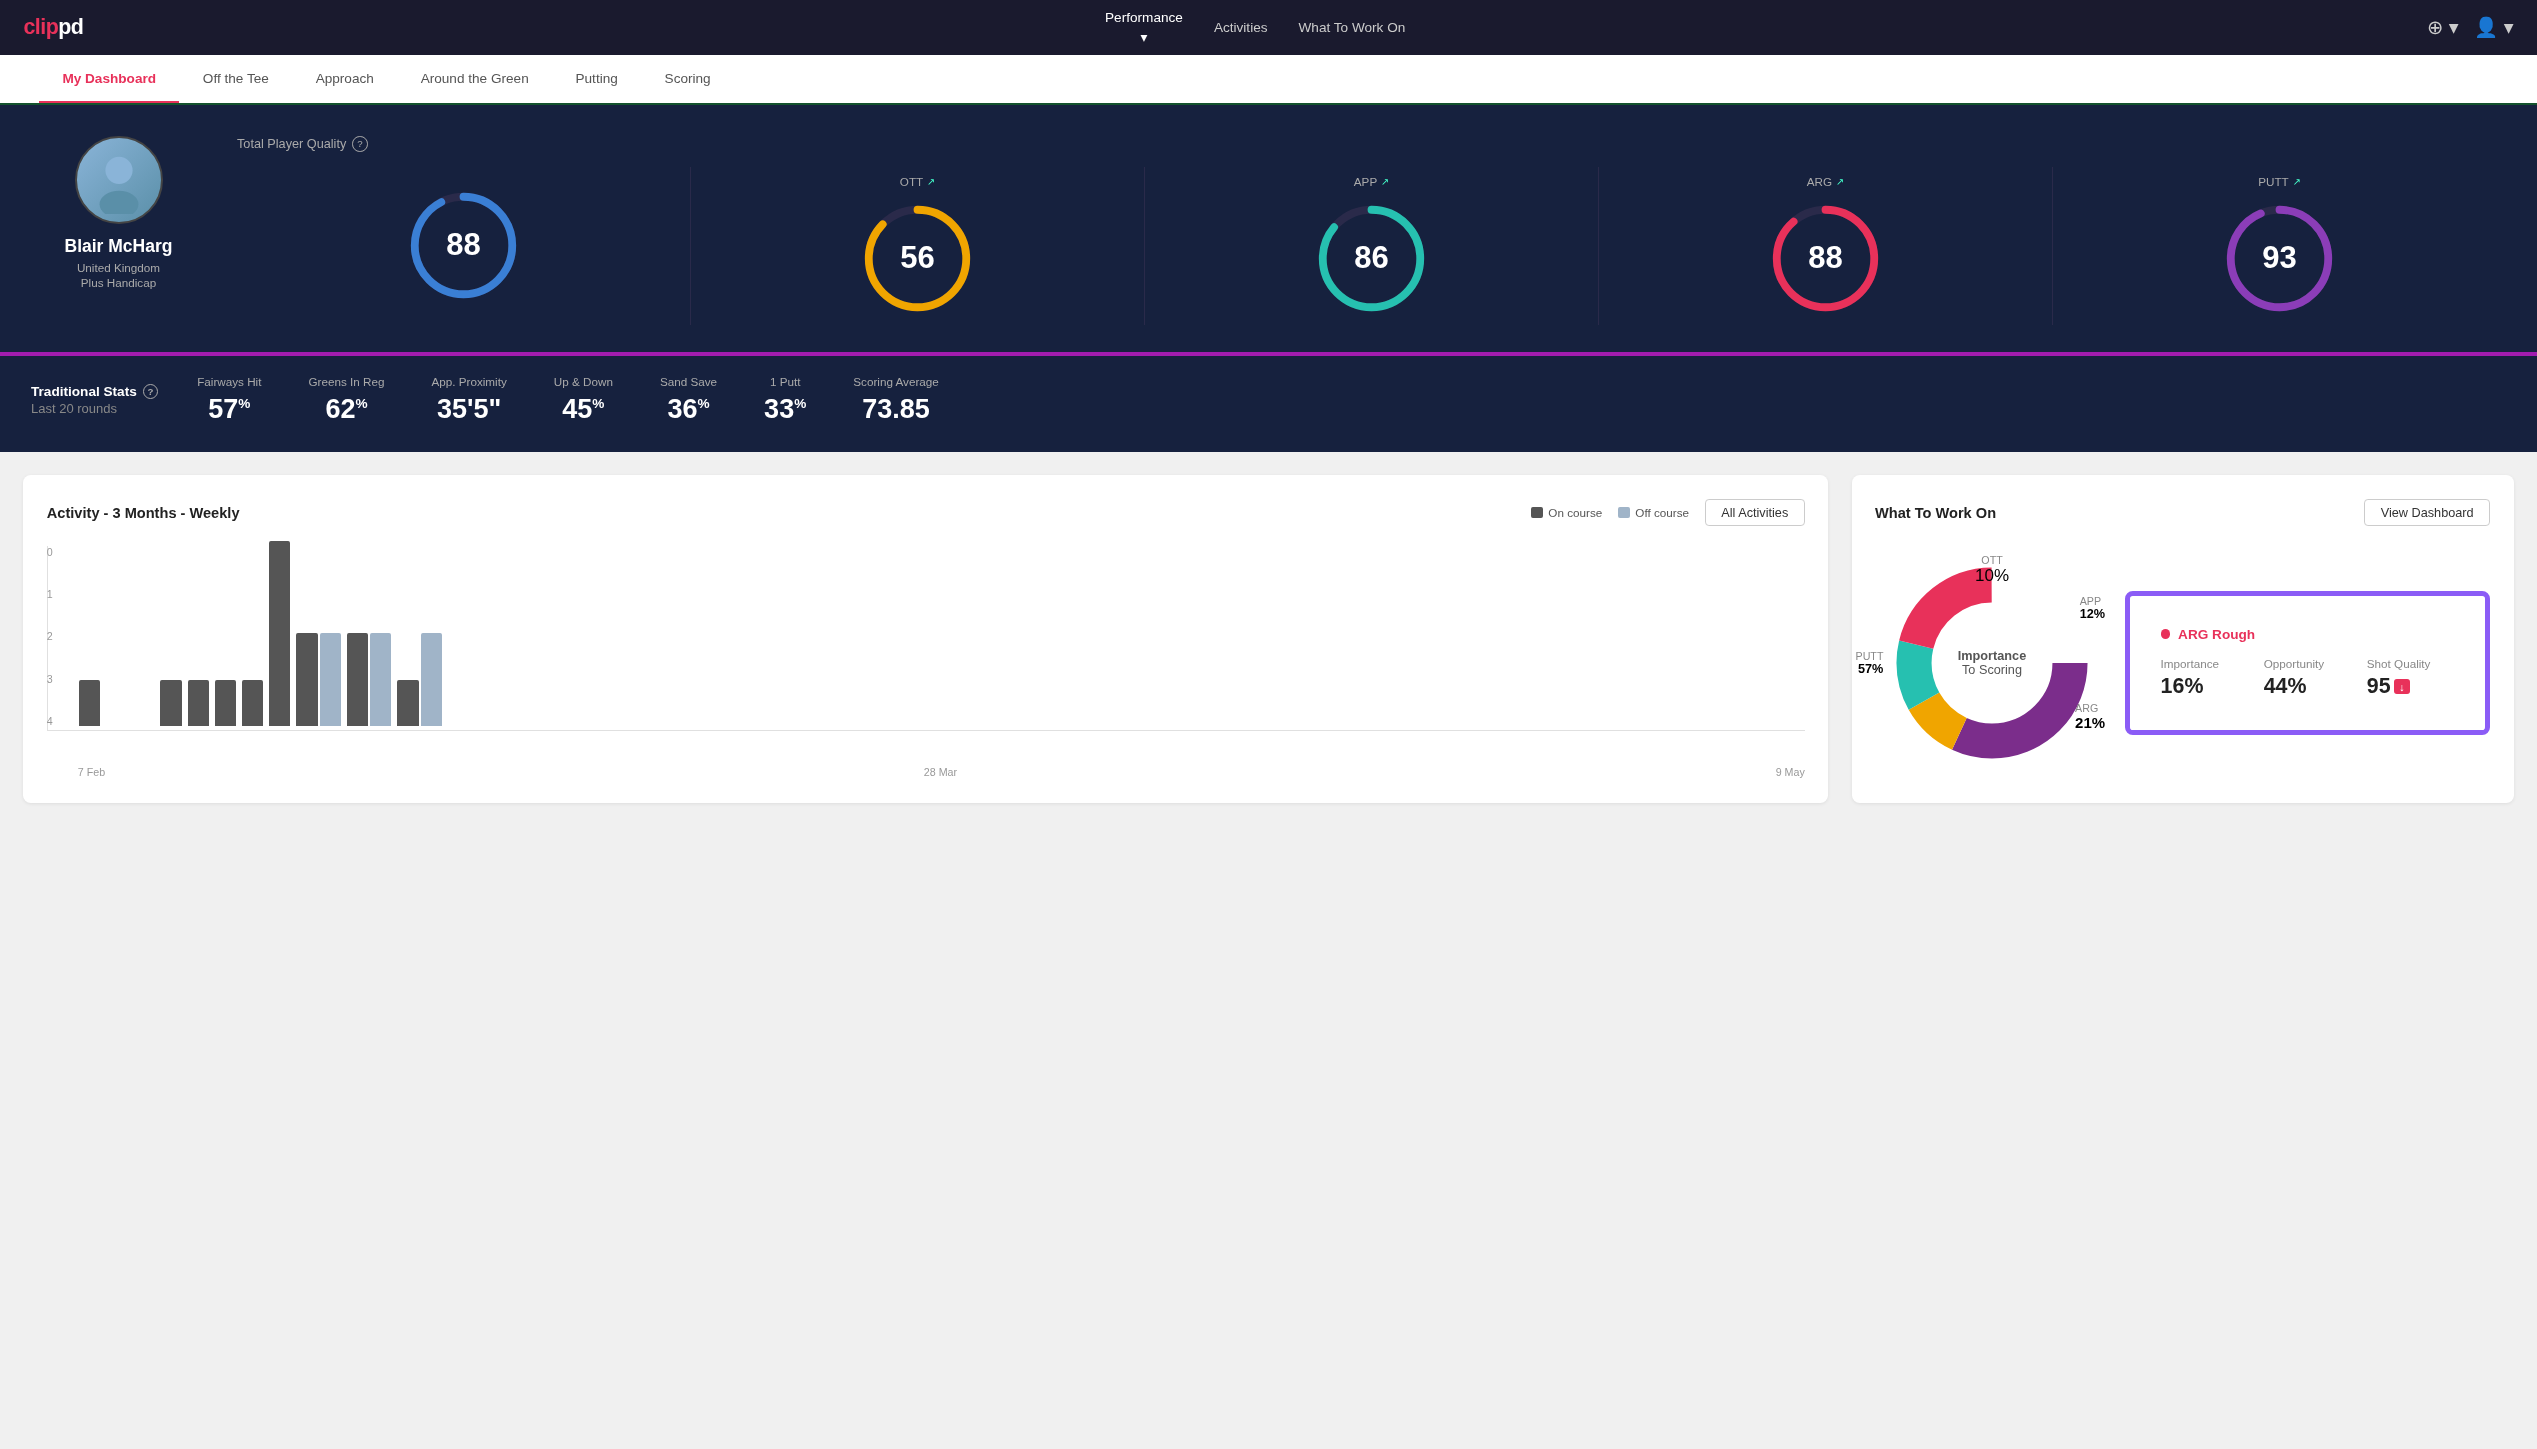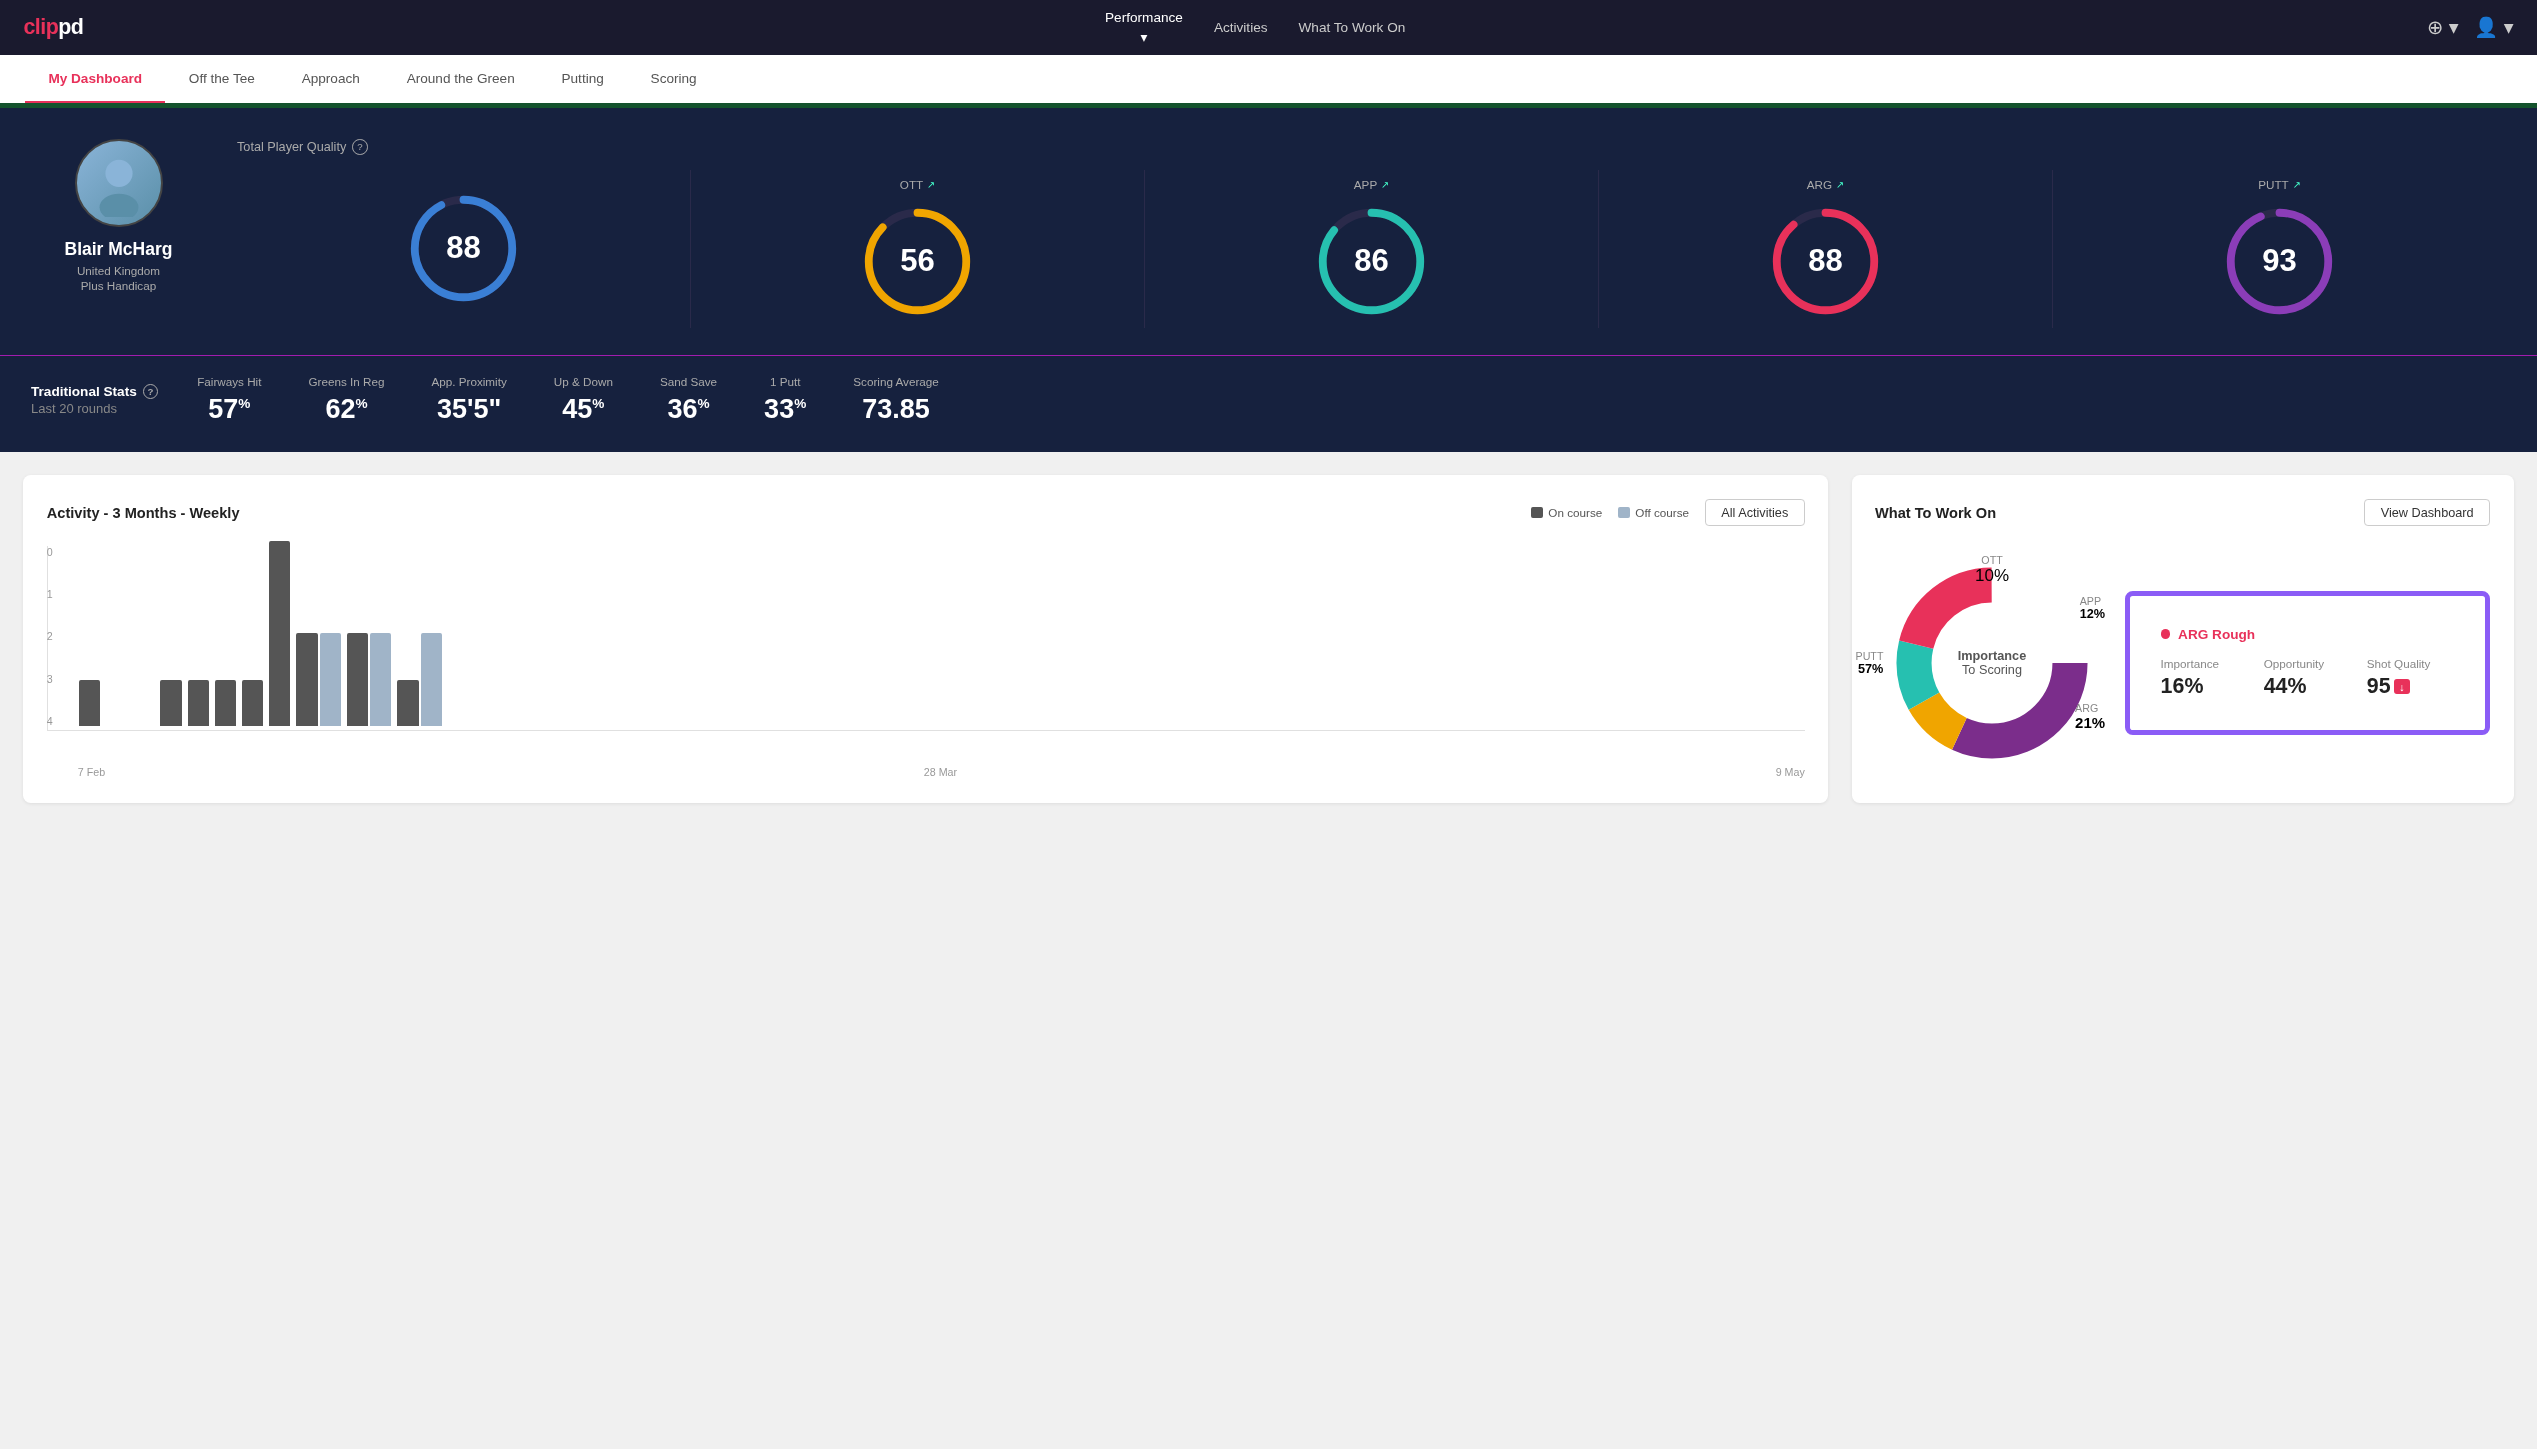--- a/index.html
+++ b/index.html
@@ -38,22 +38,22 @@
       cursor: pointer;
       display: flex;
       align-items: center;
       gap: 3.9px;
     }
 
     
     .tabs-bar {
       background: #fff;
       display: flex;
-      padding: 0 25px;
-      border-bottom: 5px solid #14532d;
+      padding: 0 39px;
+      border-bottom: 2px solid #14532d;
     }
     .tab {
       padding: 15.6px 23.4px;
       font-size: 13.6px;
       color: #555;
       cursor: pointer;
       border-bottom: 2.9px solid transparent;
       white-space: nowrap;
     }
     .tab.active {
@@ -151,21 +151,21 @@
     }
 
     
     .trad-stats {
       background: #16213e;
       padding: 19.5px 31px 27px;
       color: #fff;
       display: flex;
       align-items: center;
       gap: 39px;
-      border-top: 1px solid #a21caf;
+      border-top: 4px solid #a21caf;
     }
     .trad-label { min-width: 117px; }
     .trad-label h3 { font-size: 13.6px; font-weight: 600; display: flex; align-items: center; gap: 5.8px; }
     .trad-label p { font-size: 13px; color: #888; margin-top: 2px; }
     .stat-items { display: flex; gap: 47px; flex: 1; }
     .stat-item { text-align: center; }
     .stat-name { font-size: 11.7px; color: #aaa; margin-bottom: 5.8px; }
     .stat-value { font-size: 27px; font-weight: 700; }
     .stat-value sup { font-size: 13.6px; }
 

